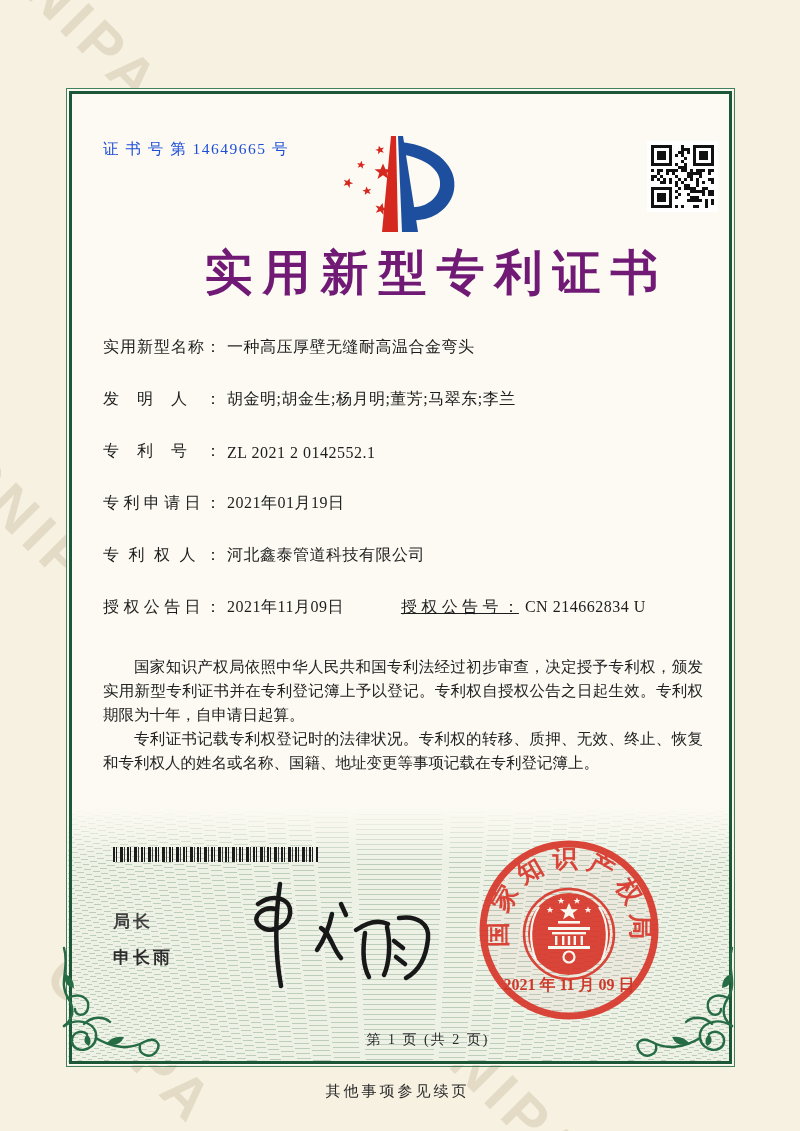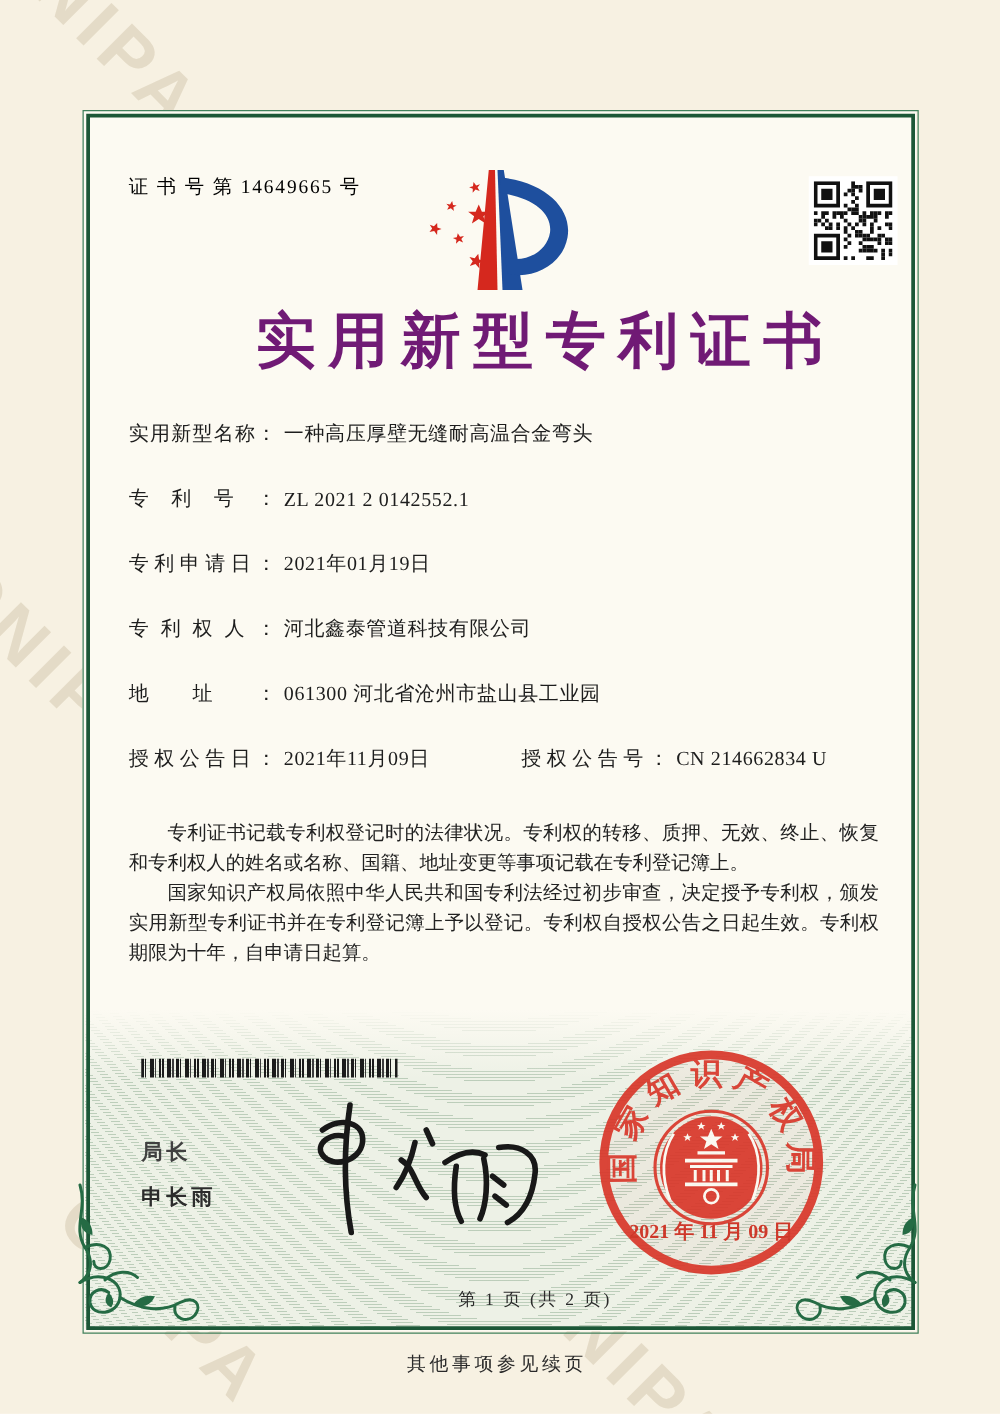--- a/index.html
+++ b/index.html
@@ -38,41 +38,41 @@
     background-image:repeating-radial-gradient(150% 130% at 50% 235%,
       rgba(148,176,150,.55) 0 1.3px, rgba(148,176,150,0) 1.3px 7.5px);
   }
   .wave-zone::before{
     content:'';position:absolute;left:0;top:0;right:0;height:55px;
     background:linear-gradient(180deg,#fcfaf2 0%,rgba(252,250,242,0) 100%);
   }
   
   .cert-no{
     left:103px;top:139px;z-index:4;
-    font-size:15.5px;letter-spacing:1.5px;color:#000000;
+    font-size:15.5px;letter-spacing:1.5px;color:#1d4ed8;
   }
   .logo{left:338px;top:130px;z-index:4;}
   .qr{left:647px;top:141px;width:63px;height:63px;z-index:4;background:#fff;padding:4px;}
   .title{
     left:66px;top:241px;width:741px;text-align:center;z-index:4;
     font-size:48px;font-weight:700;letter-spacing:10px;color:#701a75;
   }
   
   .fields{
     left:103px;top:337px;width:600px;z-index:4;
     display:flex;flex-direction:column;gap:31px;
     font-size:16px;
   }
   .frow{white-space:nowrap;}
   .flabel{
     display:inline-block;width:118px;vertical-align:bottom;
     text-align:justify;text-align-last:justify;color:#1d1d1d;
   }
   .fvalue{margin-left:6px;letter-spacing:.5px;color:#1d1d1d;}
-  .frow .pair2{margin-left:73px;}
+  .frow .pair2{margin-left:57px;text-decoration:underline;}
   
   .paras{
     left:103px;top:655px;width:600px;z-index:4;
     font-size:15.5px;line-height:24px;text-align:justify;color:#222;
   }
   .paras p{margin:0;text-indent:2em;}
   
   .barcode{
     left:113px;top:847px;width:205px;height:15px;z-index:4;
     background:repeating-linear-gradient(90deg,
@@ -282,39 +282,39 @@
       <rect x="6" y="48" width="9" height="9" fill="#111"></rect>
     </svg></div>
 
 <div class="abs title">实用新型专利证书</div>
 
 <div class="abs fields">
   <div class="frow">
     <span class="flabel">实用新型名称：</span><span class="fvalue">一种高压厚壁无缝耐高温合金弯头</span>
   </div>
   <div class="frow">
+    <span class="flabel">发明人：</span><span class="fvalue">胡金明;胡金生;杨月明;董芳;马翠东;李兰</span>
+  </div>
+  <div class="frow">
     <span class="flabel">专利号：</span><span class="fvalue">ZL 2021 2 0142552.1</span>
   </div>
   <div class="frow">
     <span class="flabel">专利申请日：</span><span class="fvalue">2021年01月19日</span>
   </div>
   <div class="frow">
     <span class="flabel">专利权人：</span><span class="fvalue">河北鑫泰管道科技有限公司</span>
   </div>
   <div class="frow">
-    <span class="flabel">地址：</span><span class="fvalue">061300  河北省沧州市盐山县工业园</span>
-  </div>
-  <div class="frow">
     <span class="flabel">授权公告日：</span><span class="fvalue">2021年11月09日</span><span class="flabel pair2">授权公告号：</span><span class="fvalue">CN 214662834 U</span>
   </div>
 </div>
 
 <div class="abs paras">
+  <p>国家知识产权局依照中华人民共和国专利法经过初步审查，决定授予专利权，颁发实用新型专利证书并在专利登记簿上予以登记。专利权自授权公告之日起生效。专利权期限为十年，自申请日起算。</p>
   <p>专利证书记载专利权登记时的法律状况。专利权的转移、质押、无效、终止、恢复和专利权人的姓名或名称、国籍、地址变更等事项记载在专利登记簿上。</p>
-  <p>国家知识产权局依照中华人民共和国专利法经过初步审查，决定授予专利权，颁发实用新型专利证书并在专利登记簿上予以登记。专利权自授权公告之日起生效。专利权期限为十年，自申请日起算。</p>
 </div>
 
 <div class="abs barcode"></div>
 <div class="abs officer-title">局长</div>
 <div class="abs officer-name">申长雨</div>
 
 <svg class="abs signature" width="215" height="118" viewBox="0 0 215 118">
   <g stroke="#181818" stroke-width="4.5" fill="none" stroke-linecap="round" stroke-linejoin="round">
     <path d="M52,8 C48,35 46,72 53,110"></path>
     <path d="M30,28 C45,17 64,22 62,38 C60,53 38,59 30,48 C24,40 35,30 48,33"></path>

